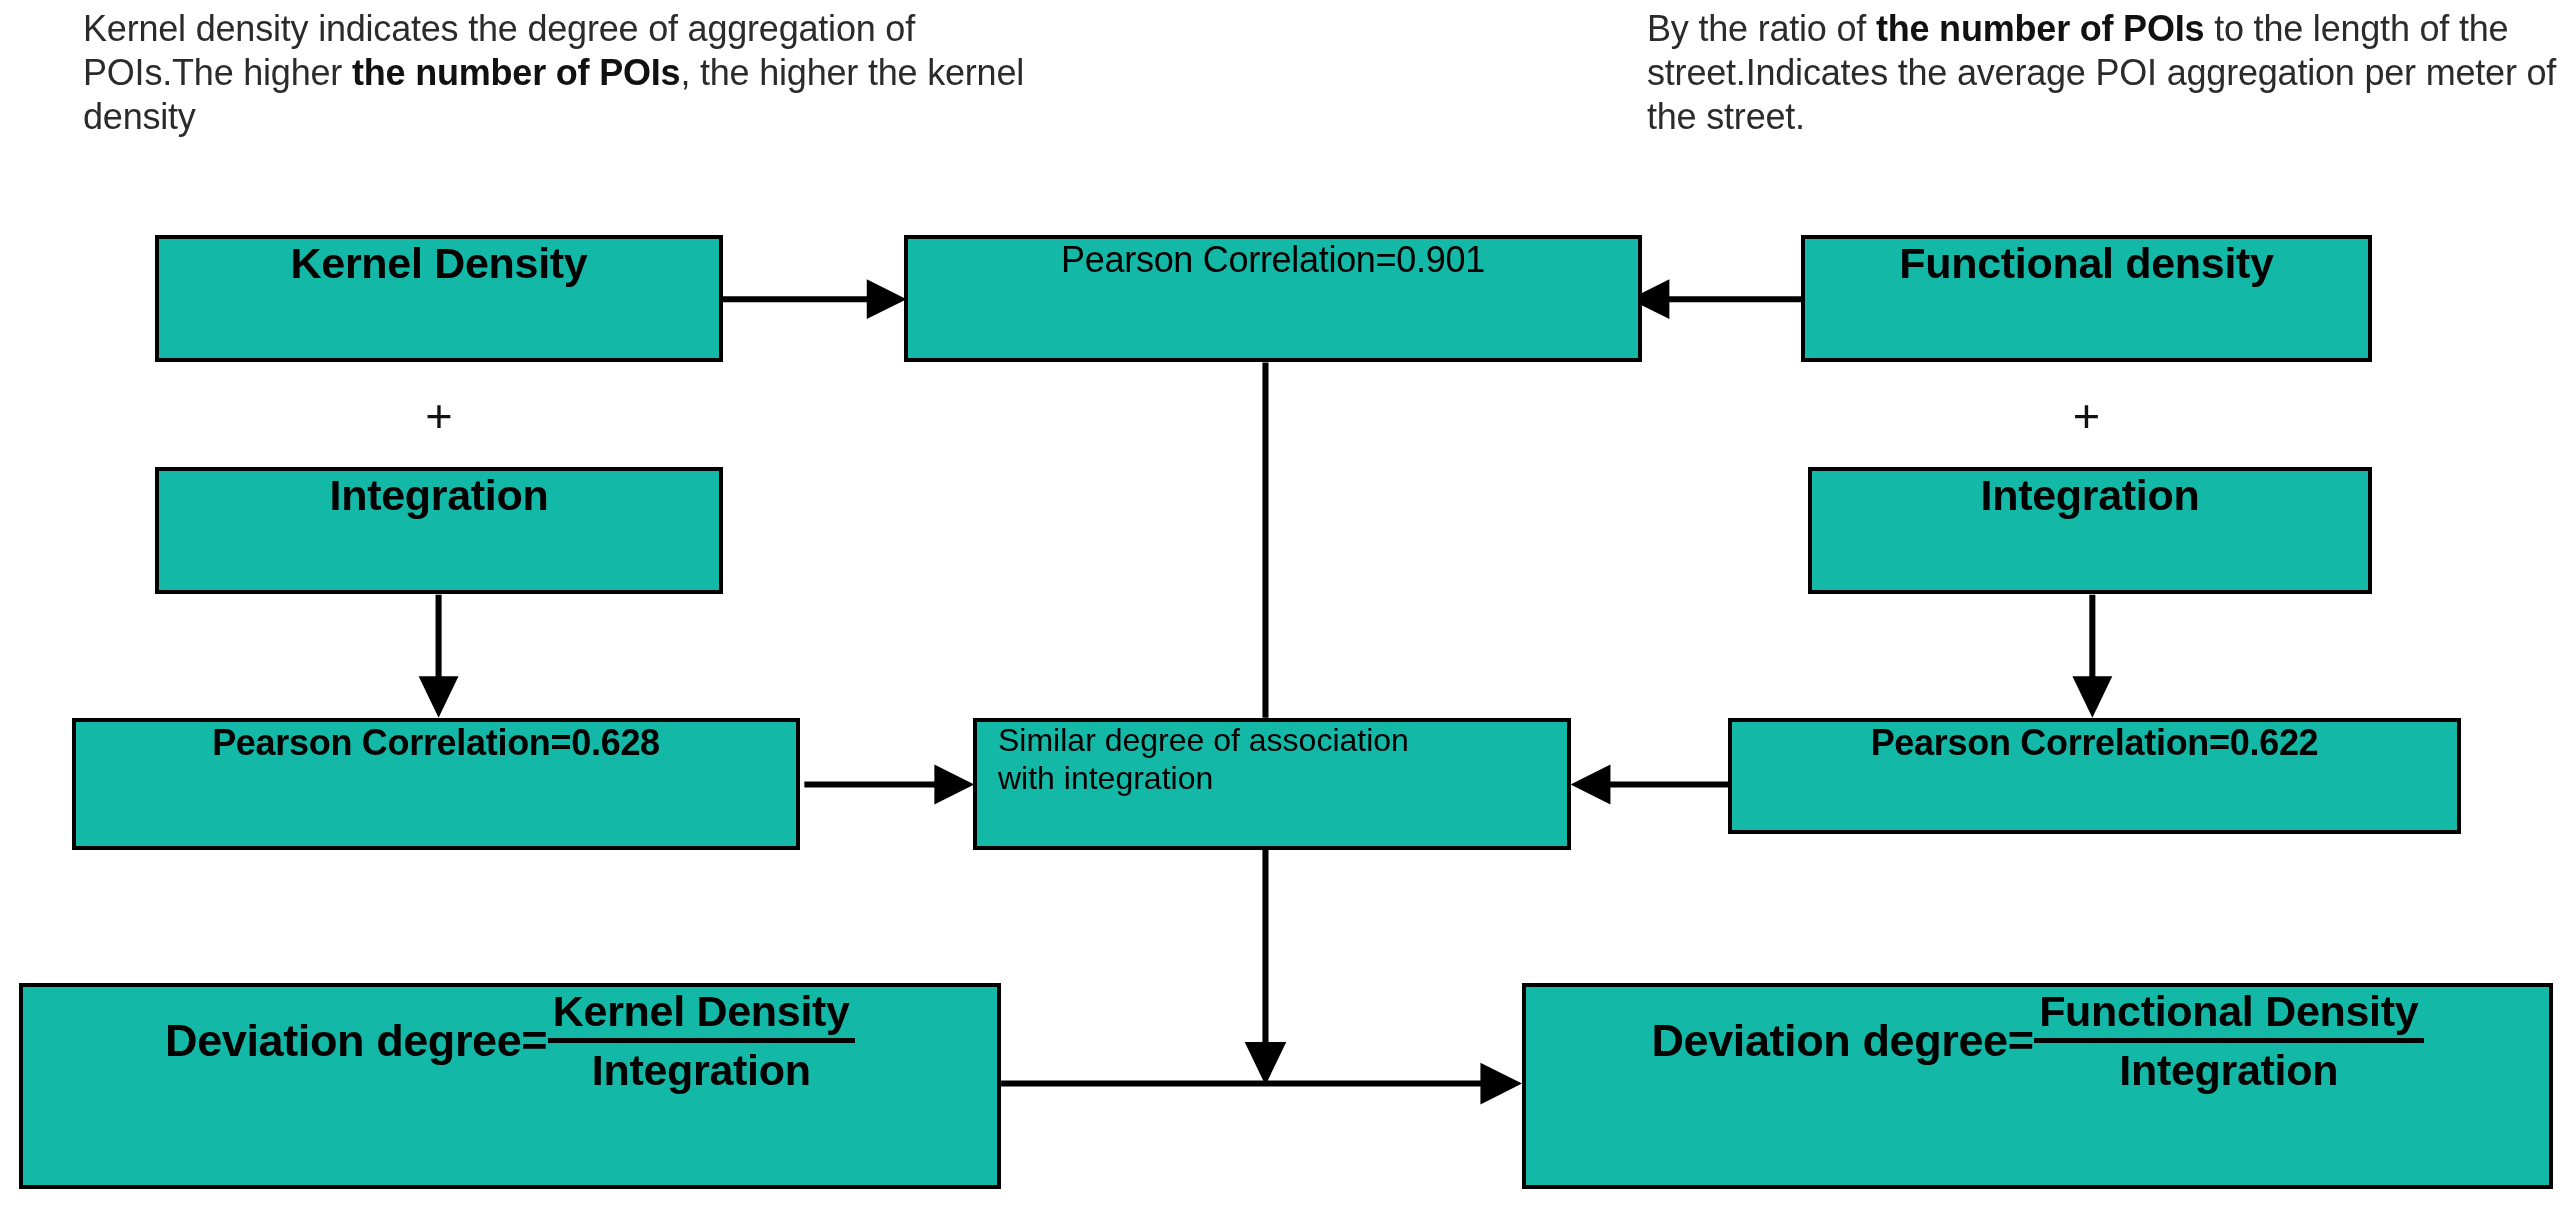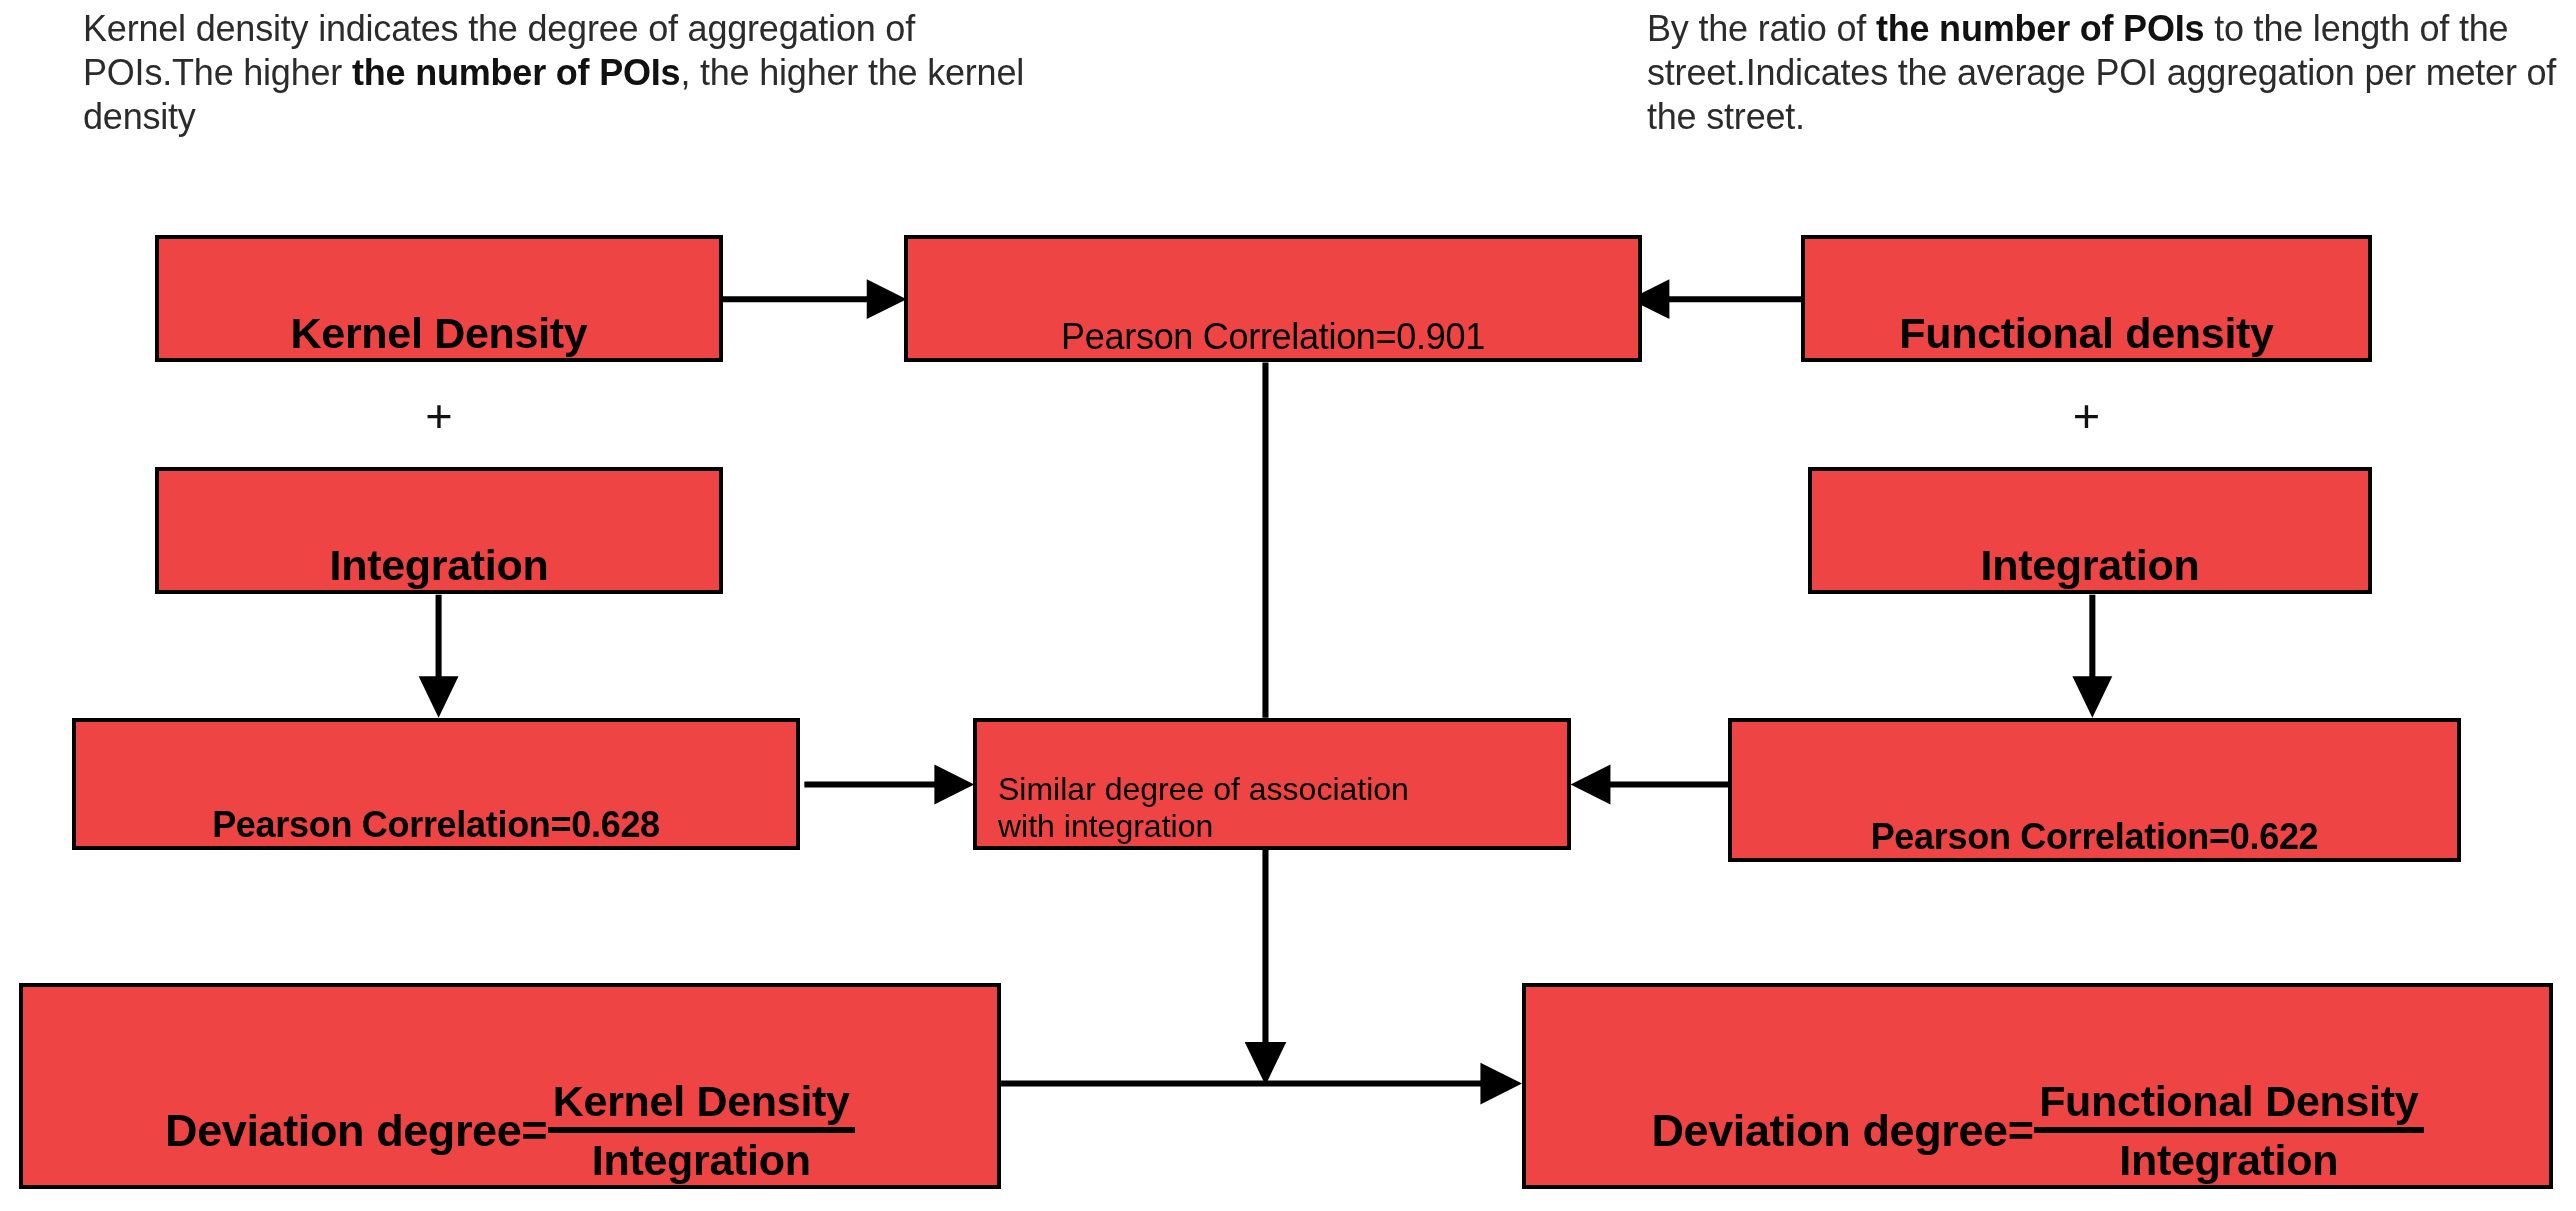--- a/index.html
+++ b/index.html
@@ -23,23 +23,23 @@
   }
   .caption b{font-weight:700;color:#111;}
   #caption-left{left:83px;top:7px;width:971px;}
   #caption-right{left:1647px;top:7px;width:919px;}
 
   
   .node{
     position:absolute;
     box-sizing:border-box;
     border:4.3px solid #000;
-    background:#ef4444;
+    background:#14b8a6;
     display:flex;
-    align-items:flex-end;
+    align-items:flex-start;
     justify-content:center;
     text-align:center;
     color:#000;
   }
   .node .label{display:block;}
   .node.bold .label{font-weight:700;}
   .node.big .label{font-size:43px;letter-spacing:-0.3px;}
   .node.mid .label{font-size:36px;letter-spacing:-0.3px;}
   .node.small{justify-content:flex-start;text-align:left;padding-left:21px;}
   .node.small .label{font-size:32px;line-height:1.18;font-weight:400;}
@@ -149,21 +149,21 @@
     <span class="label">Pearson Correlation=0.628</span>
   </div>
 
   <div class="node small" style="left:973px;top:718px;width:598px;height:132px;">
     <span class="label">
       <span>Similar degree of association</span><br>
       <span>with integration</span>
     </span>
   </div>
 
-  <div class="node mid bold" style="left:1728px;top:718px;width:733px;height:144px;">
+  <div class="node mid bold" style="left:1728px;top:718px;width:733px;height:116px;">
     <span class="label">Pearson Correlation=0.622</span>
   </div>
 
   <div class="node" style="left:19px;top:983px;width:982px;height:206px;">
     <div class="formula">
       <span class="lhs">Deviation degree</span>
       <span class="eq">=</span>
       <span class="frac">
         <span class="num">Kernel Density</span>
         <span class="bar"></span>

